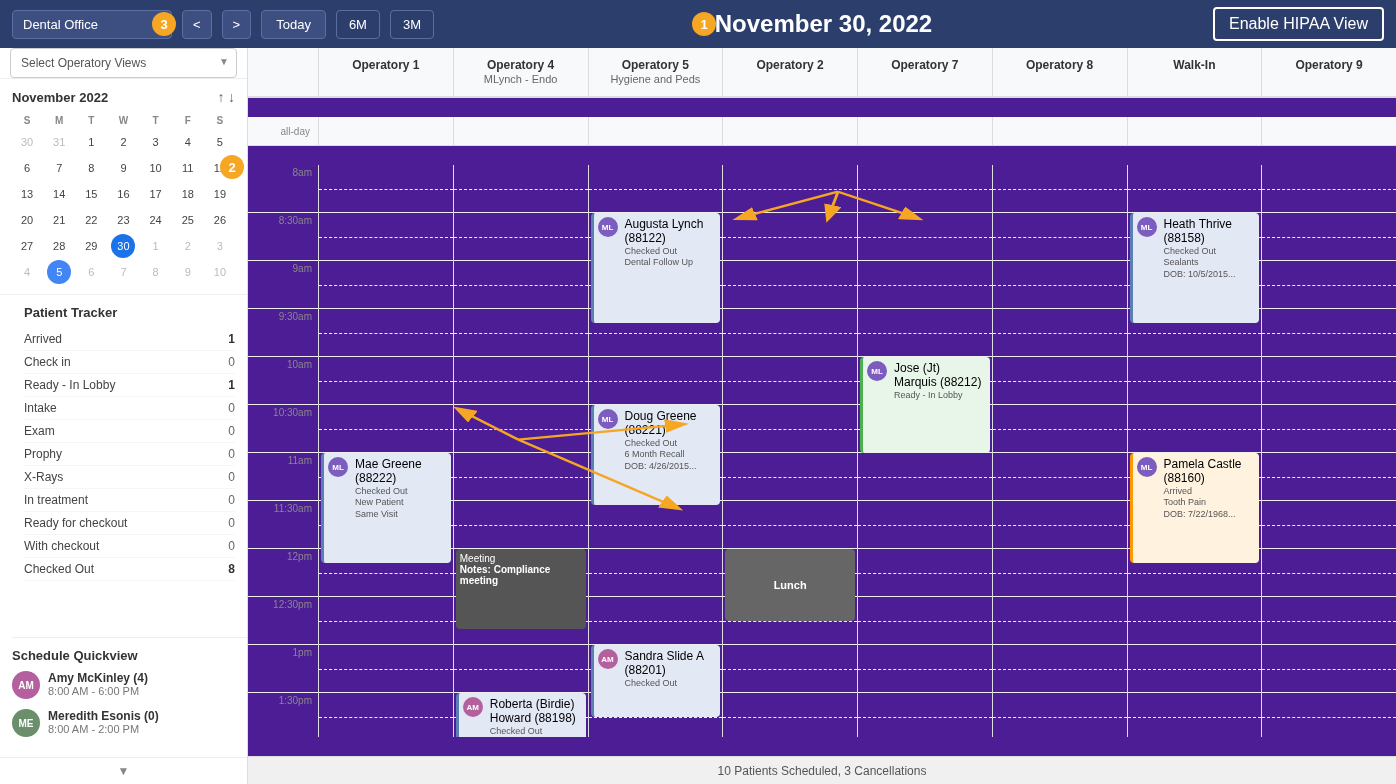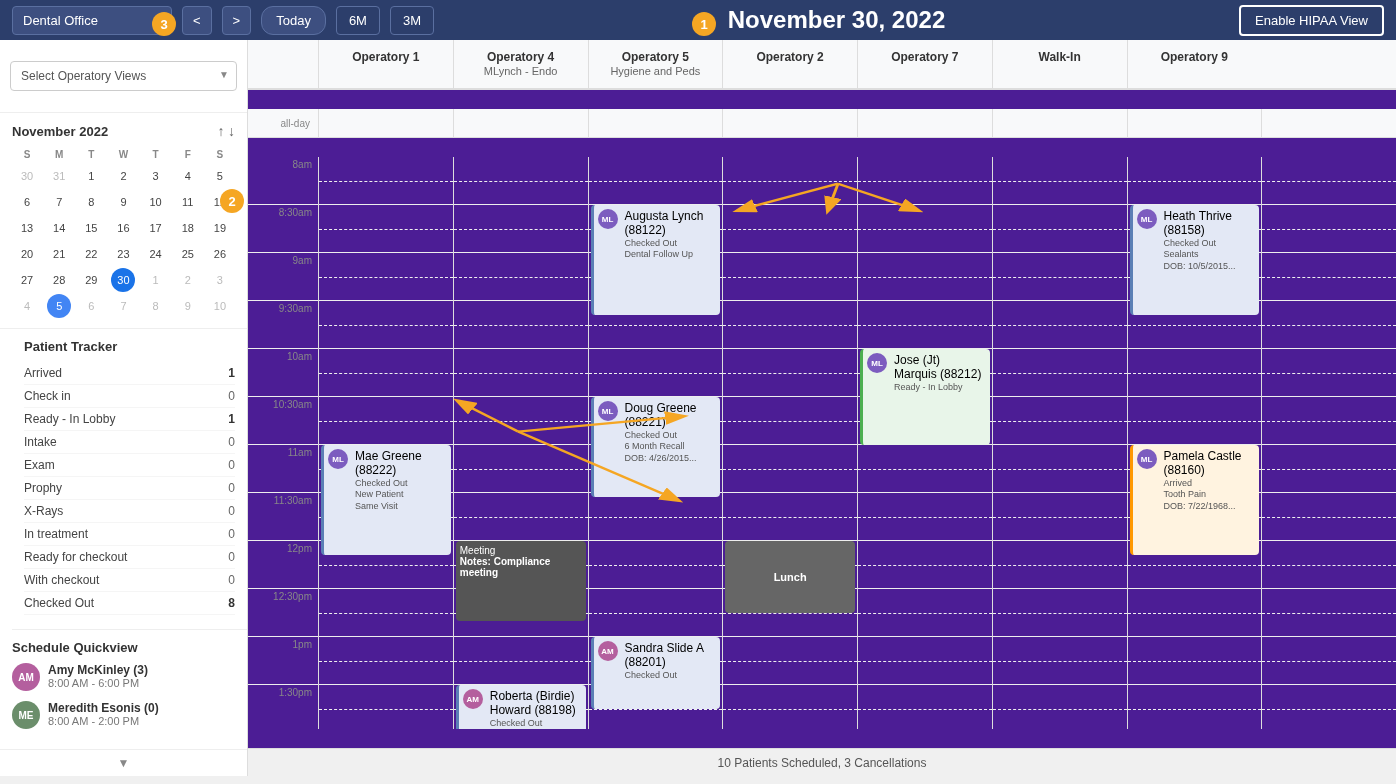--- a/index.html
+++ b/index.html
@@ -1,66 +1,66 @@
 <!DOCTYPE html>
 <html><head>
   <meta charset="utf-8">
   <style>
     * { box-sizing: border-box; margin: 0; padding: 0; font-family: -apple-system, BlinkMacSystemFont, 'Segoe UI', sans-serif; }
     body { width: 1396px; height: 784px; overflow: hidden; background: #f0f0f0; font-size: 12px; }
 
     
     .top-bar {
-      display: flex; align-items: center; background: #2c3e6b; height: 40px;
+      display: flex; align-items: center; background: #2c3e6b; height: 48px;
       padding: 0 12px; gap: 10px; position: relative;
     }
     .top-bar .office-select {
       background: #3d4f80; border: 1px solid #5a6fa0; color: #fff;
       padding: 6px 30px 6px 10px; border-radius: 4px; font-size: 13px;
       appearance: none; cursor: pointer; position: relative; min-width: 160px;
     }
     .select-wrapper { position: relative; display: flex; align-items: center; }
     .select-wrapper .chevron { position: absolute; right: 8px; color: #aaa; pointer-events: none; font-size: 10px; }
     .nav-btn {
       background: #3d4f80; border: 1px solid #5a6fa0; color: #fff;
       padding: 6px 10px; border-radius: 4px; cursor: pointer; font-size: 13px;
     }
     .today-btn {
       background: #3d4f80; border: 1px solid #5a6fa0; color: #fff;
-      padding: 6px 14px; border-radius: 12px; cursor: pointer; font-size: 13px;
+      padding: 6px 14px; border-radius: 4px; cursor: pointer; font-size: 13px;
     }
     .range-btn {
       background: transparent; border: 1px solid #5a6fa0; color: #fff;
       padding: 6px 12px; border-radius: 4px; cursor: pointer; font-size: 13px;
     }
     .date-title {
       flex: 1; text-align: center; color: #fff; font-size: 24px; font-weight: 600;
     }
     .hipaa-btn {
       background: #2c3e6b; border: 2px solid #fff; color: #fff;
-      padding: 6px 14px; border-radius: 4px; cursor: pointer; font-size: 13px; font-weight: 500;
+      padding: 6px 14px; border-radius: 4px; cursor: pointer; font-size: 16px; font-weight: 500;
     }
 
     
     .badge-circle {
       width: 24px; height: 24px; border-radius: 50%; background: #f5a623;
       color: #fff; font-weight: 700; font-size: 13px; display: flex; align-items: center; justify-content: center;
       position: absolute; z-index: 10;
     }
 
     
     .main-layout { display: flex; height: calc(784px - 48px); }
 
     
     .left-sidebar {
       width: 248px; min-width: 248px; background: #fff; border-right: 1px solid #ddd;
       display: flex; flex-direction: column; overflow: hidden;
     }
     .operatory-select-wrapper {
-      padding: 21px 10px; border-bottom: 1px solid #eee;
+      padding: 0 10px; border-bottom: 1px solid #eee;
     }
     .operatory-select {
       width: 100%; border: 1px solid #ccc; border-radius: 4px; padding: 7px 10px;
       font-size: 12px; background: #fff; appearance: none; cursor: pointer; color: #555;
     }
     .mini-calendar { padding: 10px 12px; border-bottom: 1px solid #eee; }
     .mini-cal-header {
       display: flex; align-items: center; justify-content: space-between;
       margin-bottom: 8px; font-size: 13px; font-weight: 600; color: #333;
     }
@@ -348,21 +348,21 @@
         <span class="tracker-label">Checked Out</span>
         <span class="tracker-count nonzero">8</span>
       </div>
     </div>
 
     <div class="schedule-quickview">
       <div class="section-title">Schedule Quickview</div>
       <div class="quickview-item">
         <div class="qv-avatar" style="background:#b45f9e;">AM</div>
         <div class="qv-info">
-          <div class="qv-name">Amy McKinley (3)</div>
+          <div class="qv-name">Amy McKinley (4)</div>
           <div class="qv-time">8:00 AM - 6:00 PM</div>
         </div>
       </div>
       <div class="quickview-item">
         <div class="qv-avatar" style="background:#6b8e6b;">ME</div>
         <div class="qv-info">
           <div class="qv-name">Meredith Esonis (0)</div>
           <div class="qv-time">8:00 AM - 2:00 PM</div>
         </div>
       </div>
@@ -379,20 +379,21 @@
       <div style="border-left:none; background:#f8f9fa;"></div>
       <div class="cal-col-header">Operatory 1</div>
       <div class="cal-col-header">
         Operatory 4<br><span class="sub">MLynch - Endo</span>
       </div>
       <div class="cal-col-header">
         Operatory 5<br><span class="sub">Hygiene and Peds</span>
       </div>
       <div class="cal-col-header">Operatory 2</div>
       <div class="cal-col-header">Operatory 7</div>
+      <div class="cal-col-header">Operatory 8</div>
       <div class="cal-col-header">Walk-In</div>
       <div class="cal-col-header">Operatory 9</div>
     </div>
 
     <div class="allday-row">
       <div class="allday-label">all-day</div>
       <div class="allday-cell"></div>
       <div class="allday-cell"></div>
       <div class="allday-cell"></div>
       <div class="allday-cell"></div>

